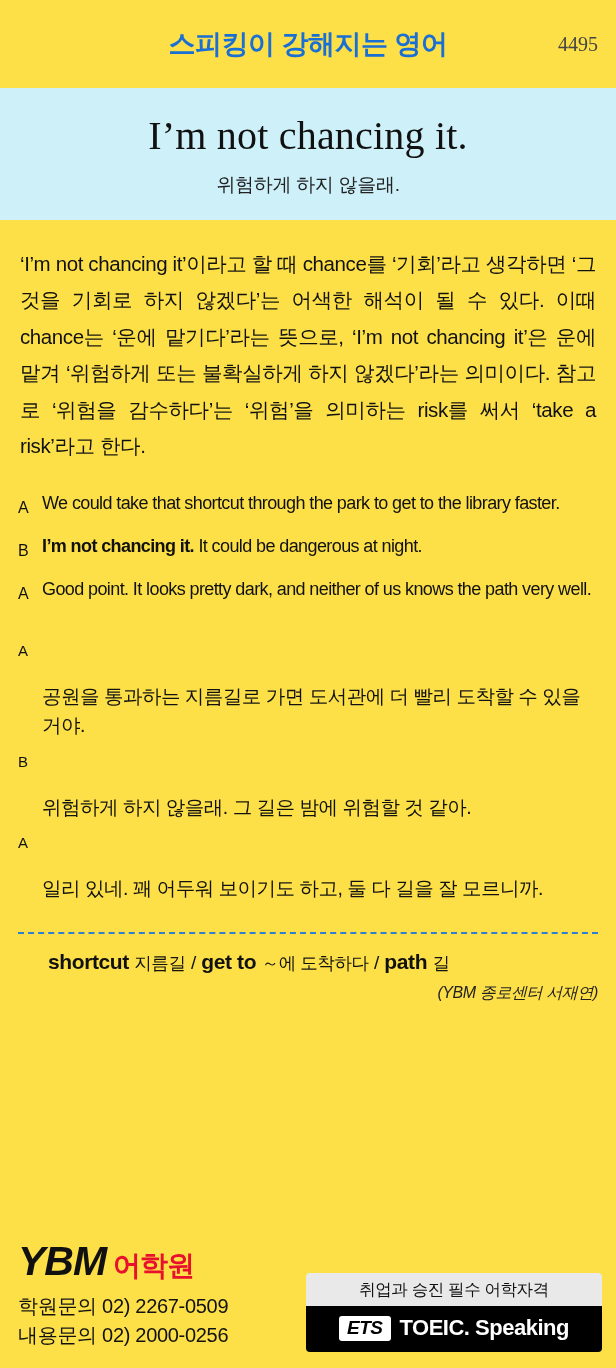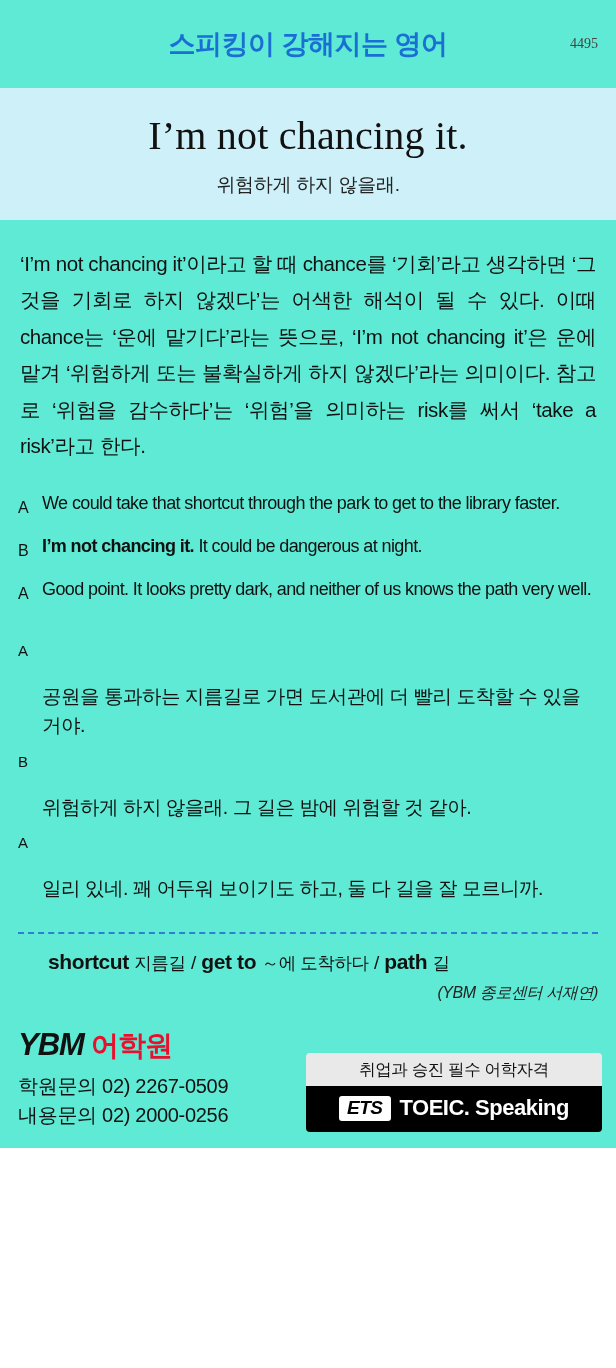--- a/index.html
+++ b/index.html
@@ -6,23 +6,23 @@
   html, body {
     width: 616px;
     height: 1368px;
     background: #ffffff;
     font-family: "Liberation Sans", sans-serif;
     color: #111111;
   }
   .page {
     position: relative;
     width: 616px;
-    height: 1148px;
+    height: 1368px;
     overflow: hidden;
-    background: #5eead4;
+    background: #fde047;
   }
 
   
   .header {
     height: 88px;
     display: flex;
     align-items: center;
     justify-content: center;
     position: relative;
   }
@@ -30,21 +30,21 @@
     font-size: 27px;
     font-weight: bold;
     color: #1a6fd4;
     letter-spacing: -0.5px;
   }
   .header-number {
     position: absolute;
     right: 18px;
     top: 50%;
     transform: translateY(-50%);
-    font-size: 14px;
+    font-size: 20px;
     color: #444444;
     font-family: "Liberation Serif", serif;
   }
 
   
   .expression-band {
     background: #cdf0f9;
     padding: 26px 10px 22px;
     text-align: center;
   }
@@ -150,21 +150,21 @@
     align-items: flex-end;
     justify-content: space-between;
   }
   .footer-left { padding-bottom: 2px; }
   .ybm-logo {
     display: flex;
     align-items: baseline;
     gap: 7px;
   }
   .ybm-mark {
-    font-size: 31px;
+    font-size: 41px;
     font-weight: bold;
     font-style: italic;
     color: #111111;
     letter-spacing: -1px;
   }
   .ybm-word {
     font-size: 28px;
     font-weight: bold;
     color: #e8112d;
     letter-spacing: -1px;

